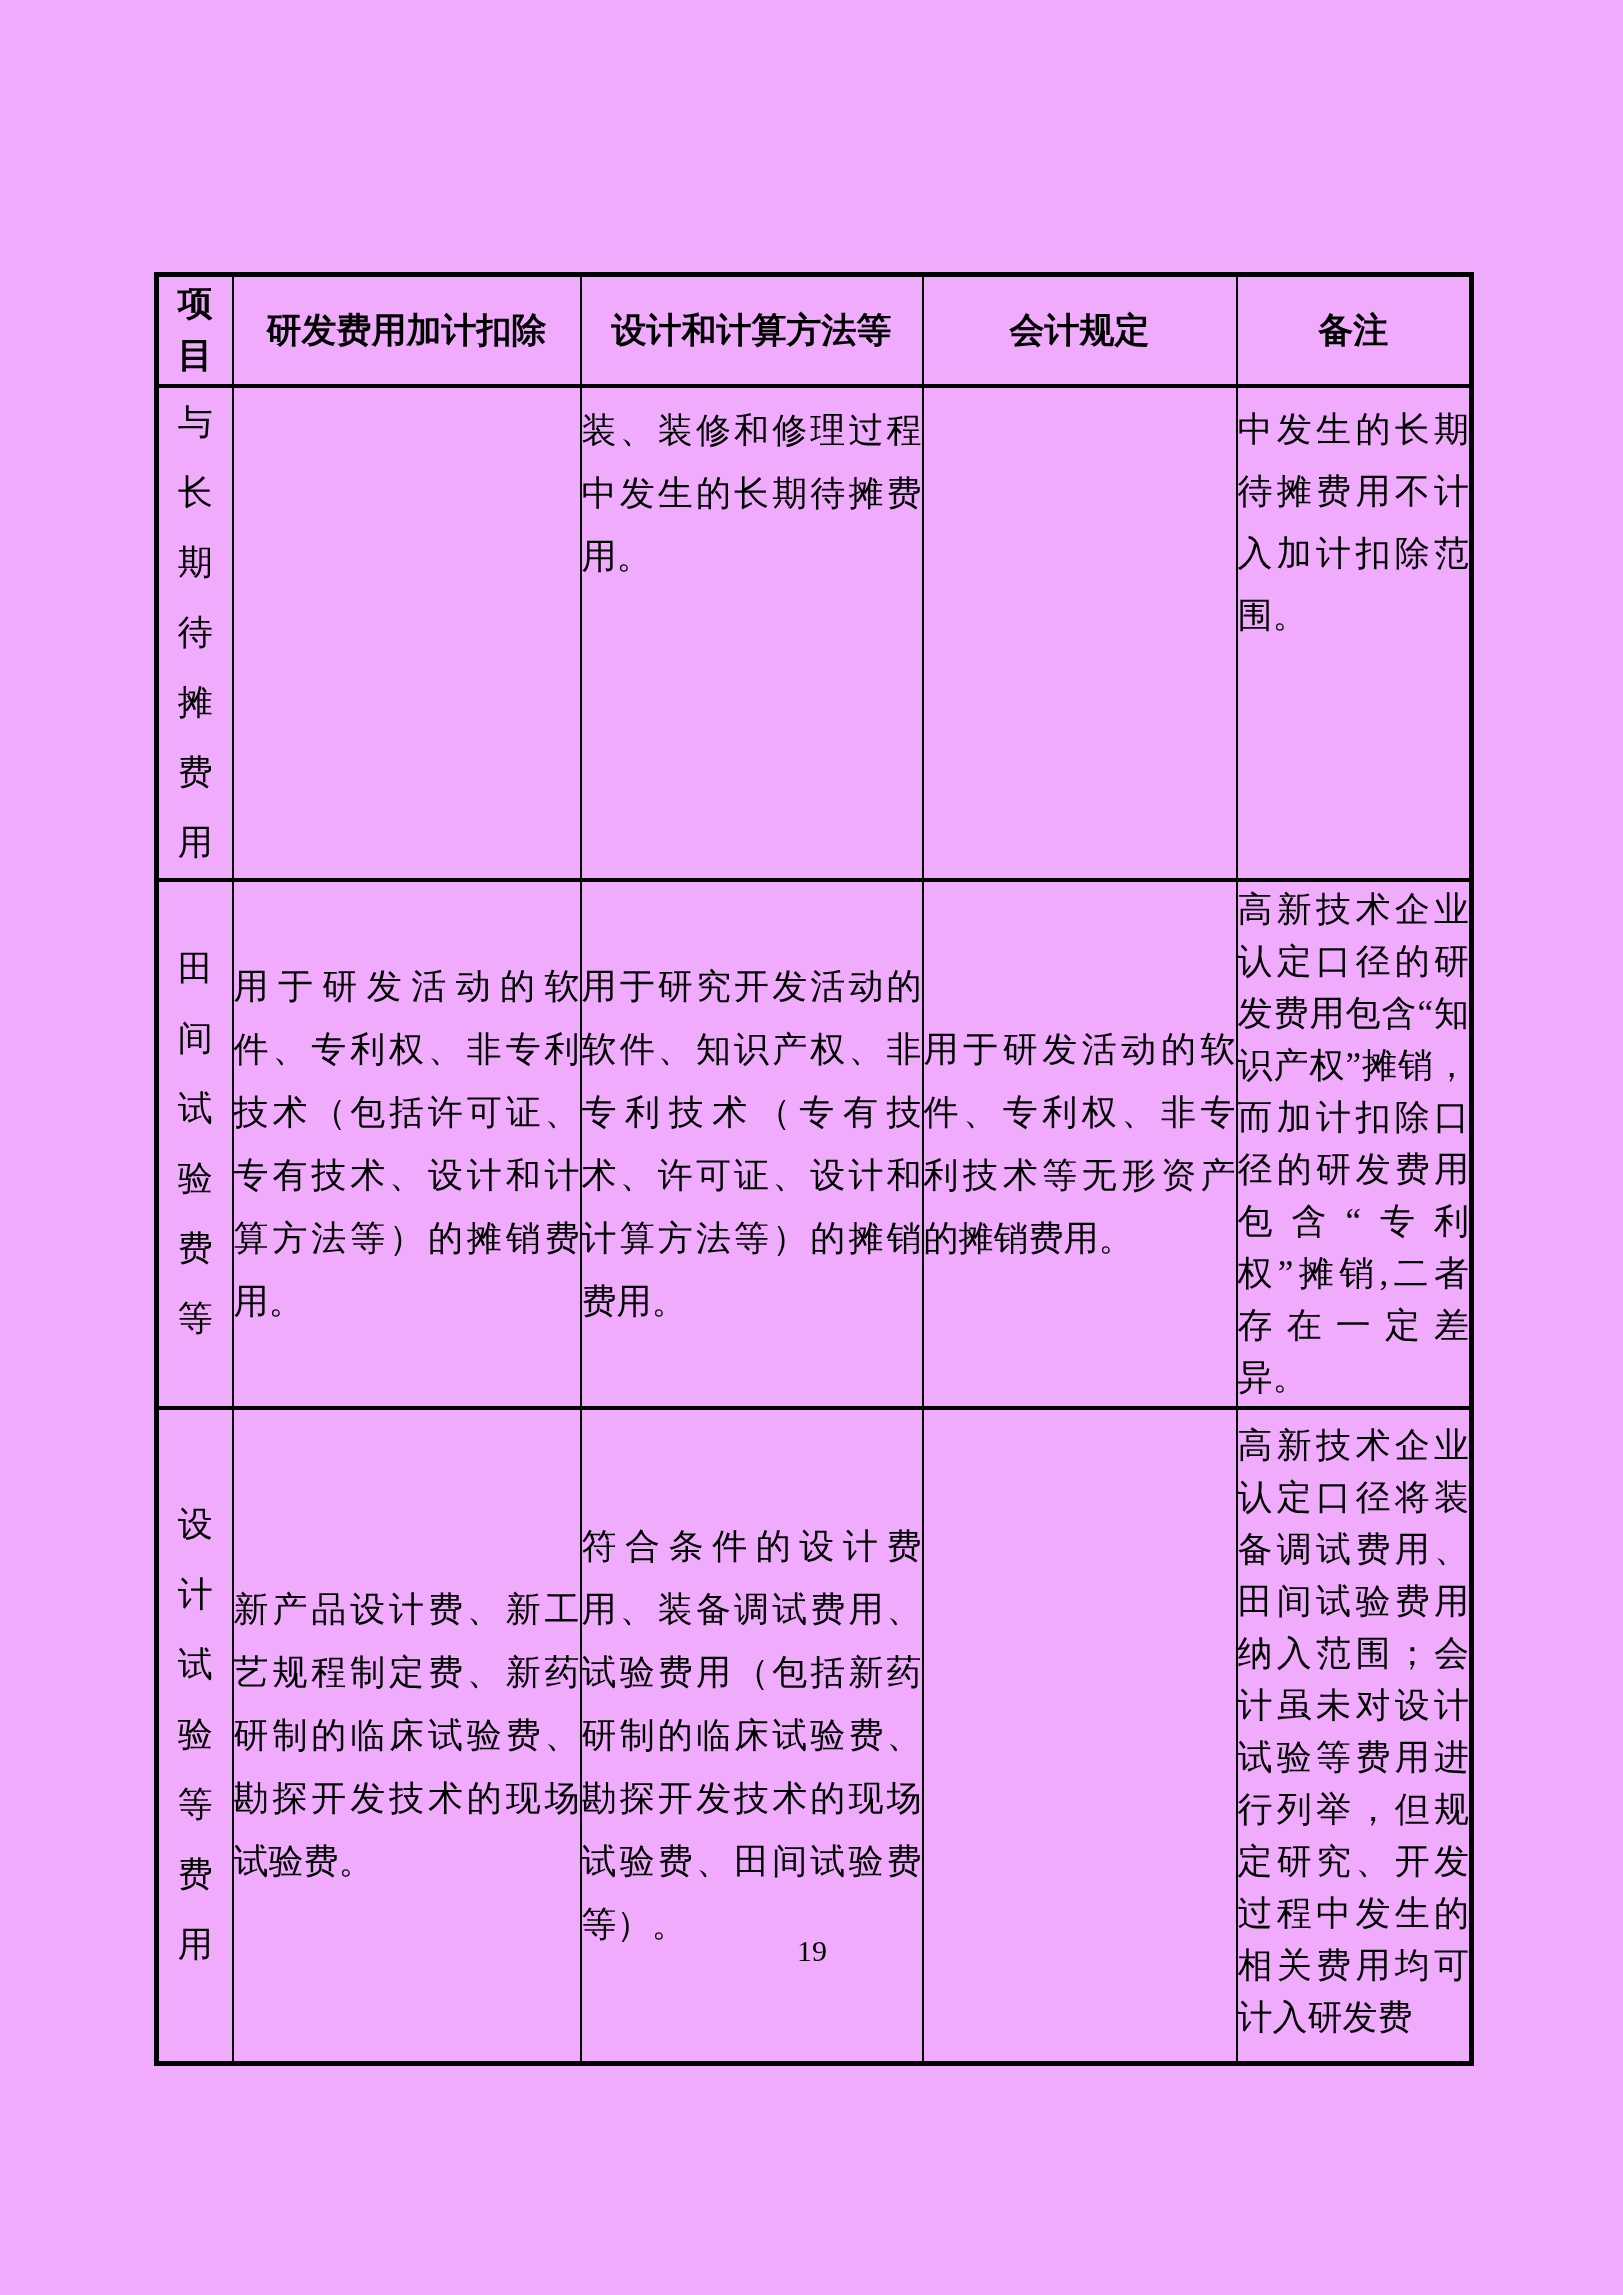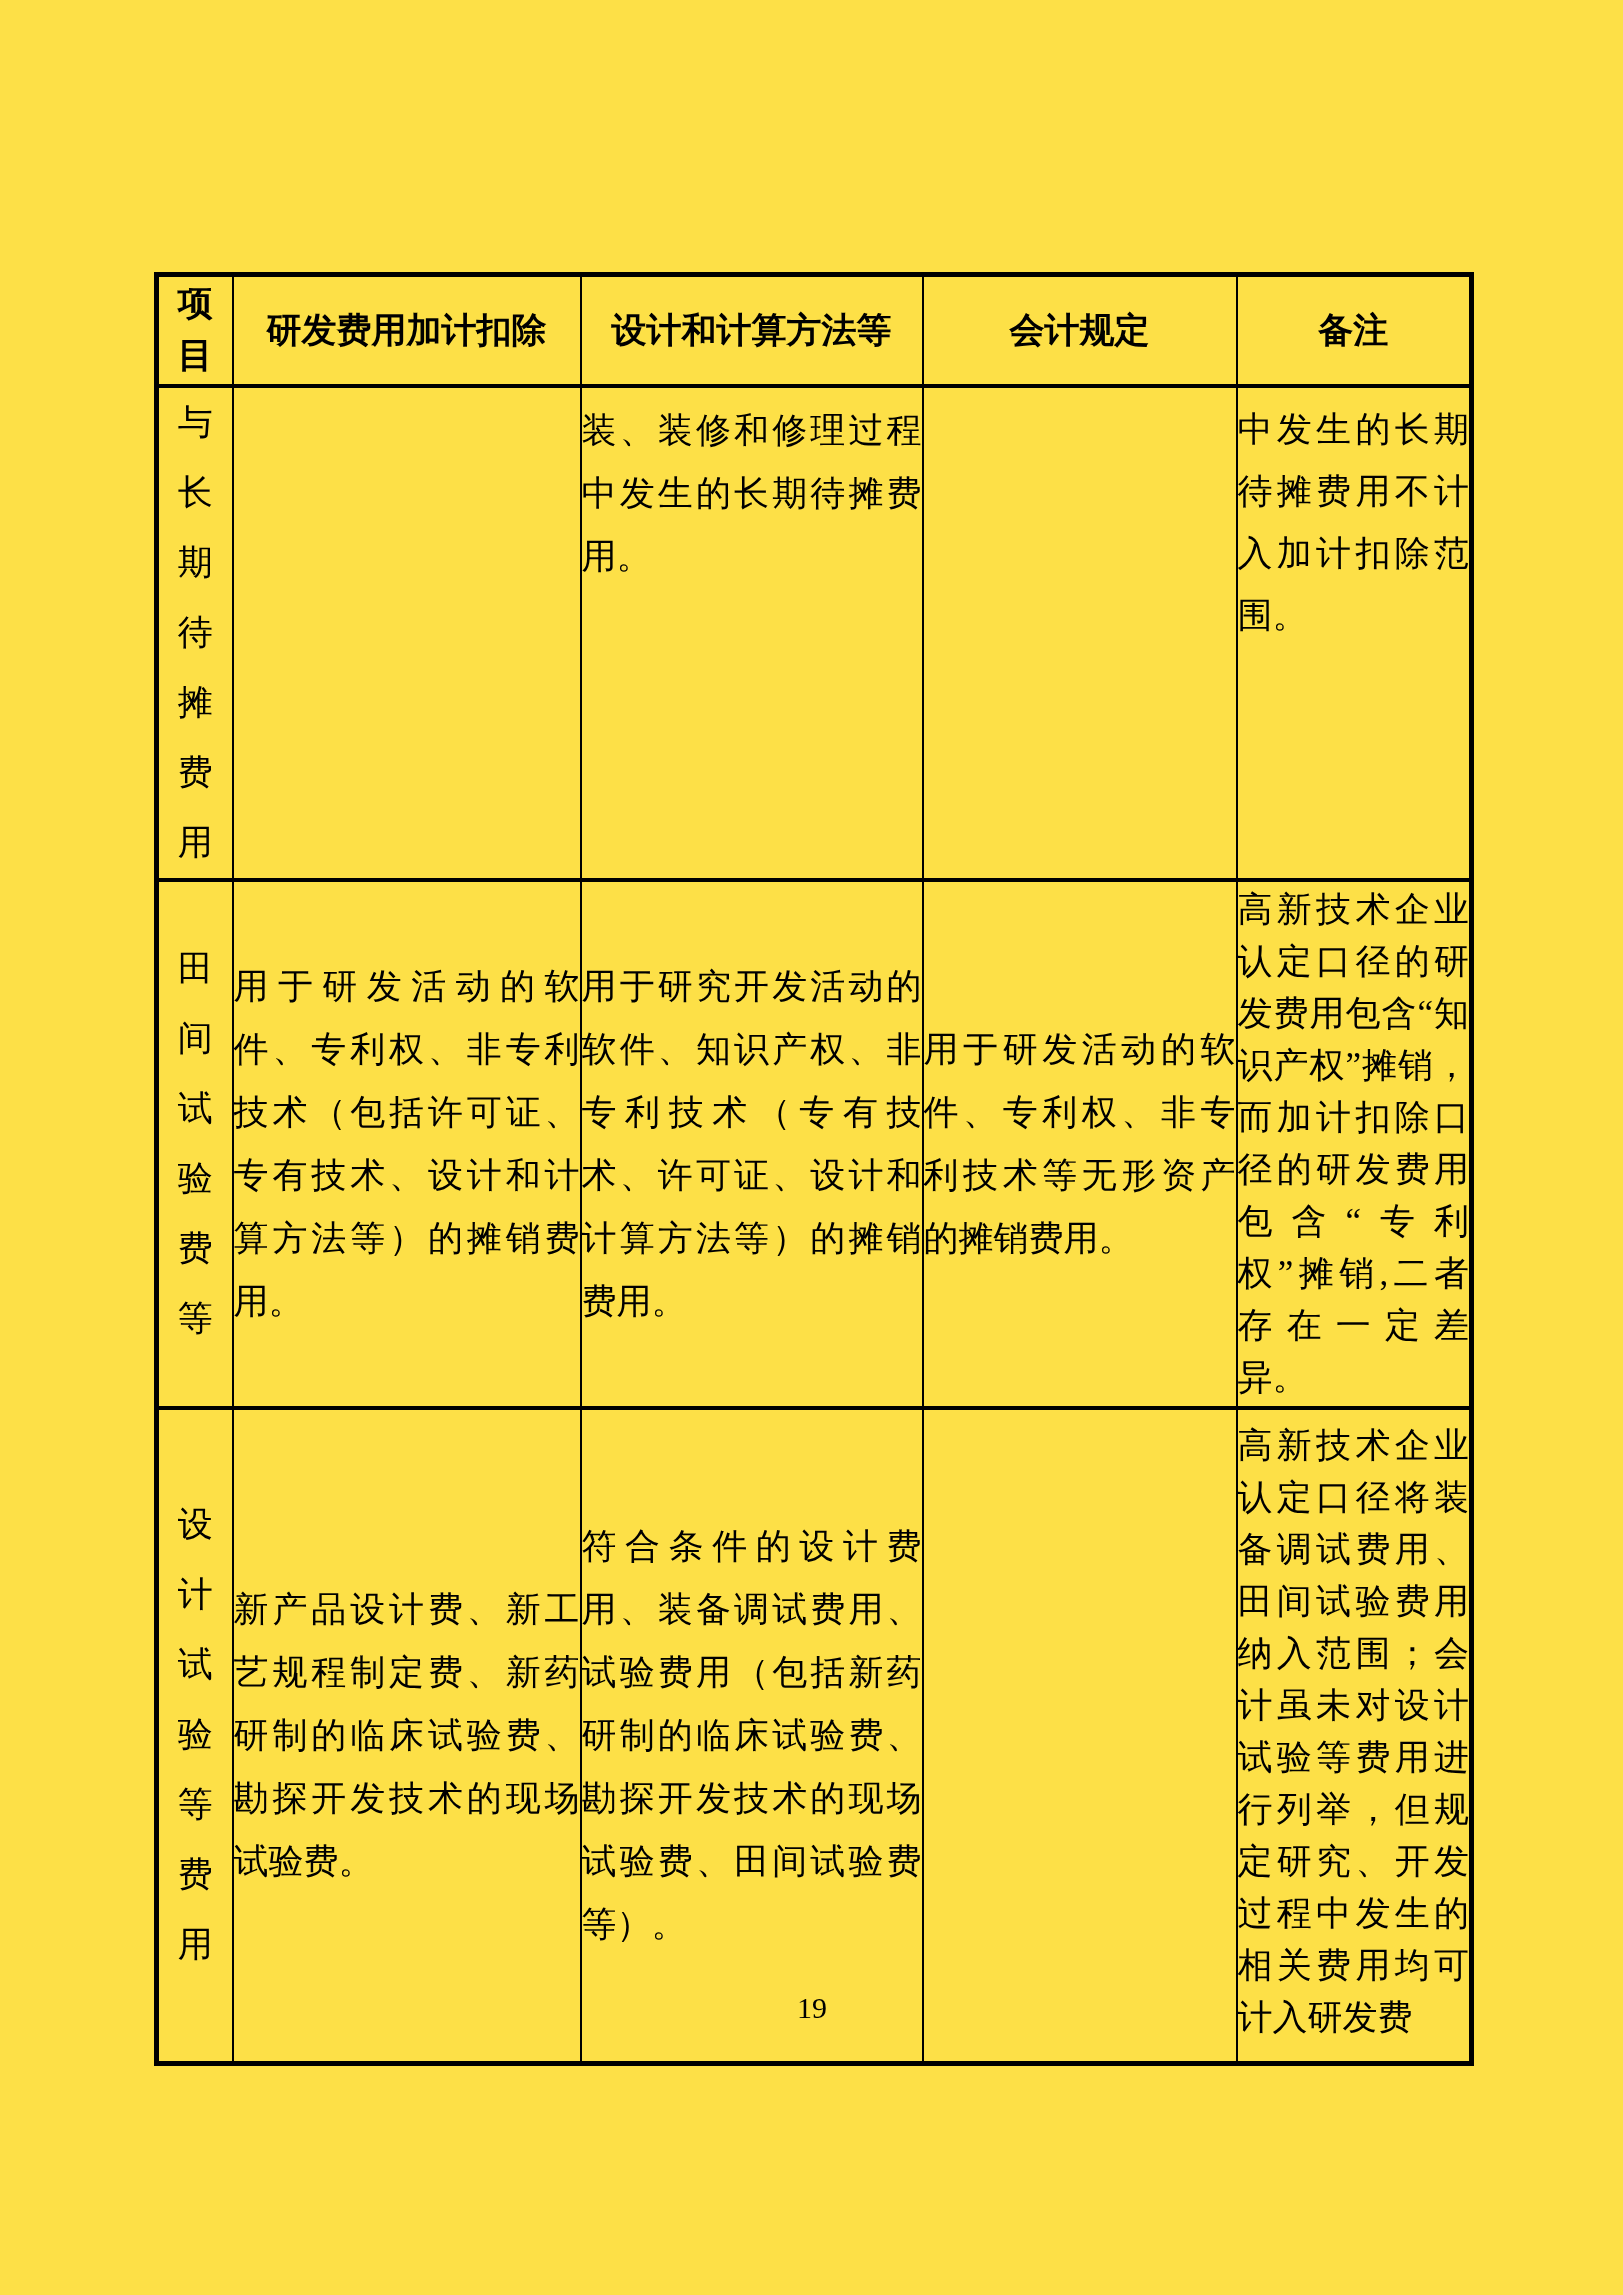--- a/index.html
+++ b/index.html
@@ -12,21 +12,21 @@
     width: 1623px;
     height: 2295px;
     position: relative;
     overflow: hidden;
     font-family: "Liberation Serif", "DejaVu Serif", serif;
     color: #000000;
   }
   .page {
     position: absolute;
     inset: 0;
-    background: #fde047;
+    background: #f0abfc;
     text-decoration: underline;
   }
   table.tbl {
     position: absolute;
     left: 154px;
     top: 272px;
     width: 1316px;
     border-collapse: collapse;
     table-layout: fixed;
     border: 5.9px solid #000000;
@@ -84,21 +84,21 @@
     line-height: 52px;
     vertical-align: top;
     padding-top: 2.6px;
   }
   .remark.tight.nudge {
     padding-top: 10.5px;
   }
 
   .page-number {
     position: absolute;
-    top: 1989px;
+    top: 1932px;
     left: 154px;
     width: 1316px;
     text-align: center;
     font-size: 30px;
     line-height: 37px;
   }
 </style>
 </head>
 <body>
 

